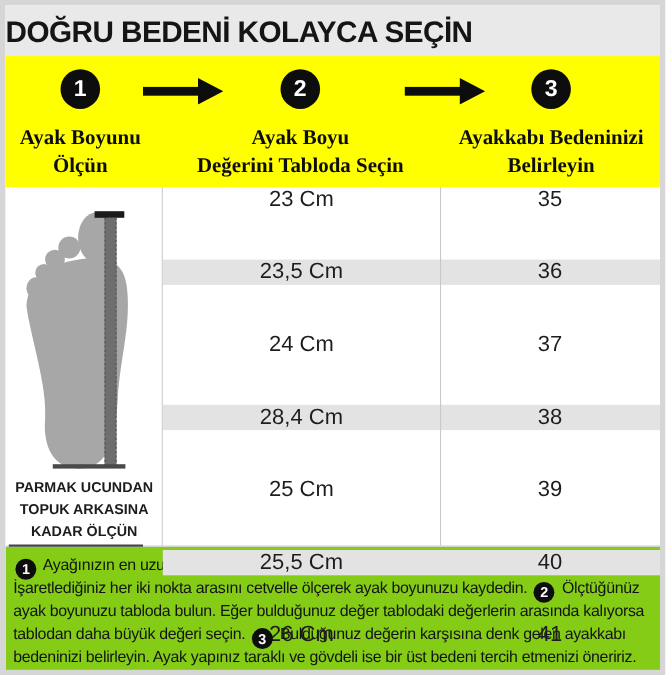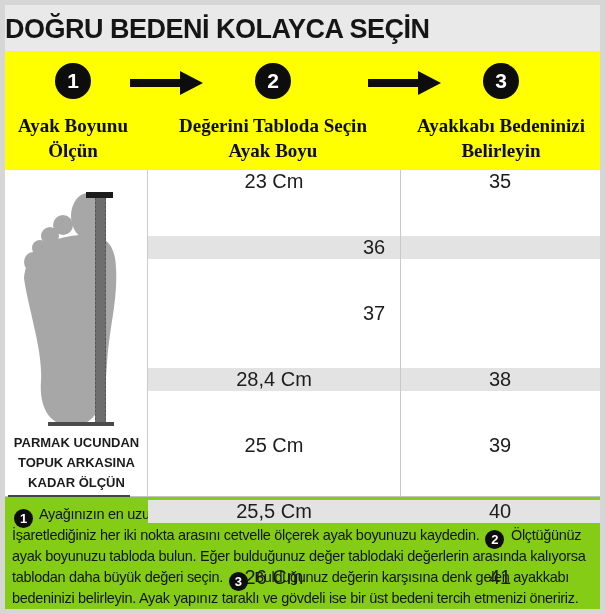--- a/index.html
+++ b/index.html
@@ -64,22 +64,22 @@
       </div>
 
       <svg class="arrow arrow-1" viewBox="0 0 73 24">
         <rect x="0" y="8" width="52" height="8" fill="#0d0d0d"></rect>
         <polygon points="50,0 73,12 50,24" fill="#0d0d0d"></polygon>
       </svg>
 
       <div class="step step-2">
         <div class="badge-circle">2</div>
         <div class="step-label">
+          <div>Ayak Boyu</div>
           <div>Değerini Tabloda Seçin</div>
-          <div>Ayak Boyu</div>
         </div>
       </div>
 
       <svg class="arrow arrow-2" viewBox="0 0 73 24">
         <rect x="0" y="8" width="52" height="8" fill="#0d0d0d"></rect>
         <polygon points="50,0 73,12 50,24" fill="#0d0d0d"></polygon>
       </svg>
 
       <div class="step step-3">
         <div class="badge-circle">3</div>
@@ -115,23 +115,25 @@
         </div>
         <div class="foot-underline"></div>
       </div>
 
       <div class="rows">
         <div class="trow odd">
           <div class="cell cm">23 Cm</div>
           <div class="cell size">35</div>
         </div>
         <div class="trow even">
+          <div class="cell cm">23,5 Cm</div>
           <div class="cell size">36</div>
         </div>
         <div class="trow odd">
+          <div class="cell cm">24 Cm</div>
           <div class="cell size">37</div>
         </div>
         <div class="trow even">
           <div class="cell cm">28,4 Cm</div>
           <div class="cell size">38</div>
         </div>
         <div class="trow odd">
           <div class="cell cm">25 Cm</div>
           <div class="cell size">39</div>
         </div>

